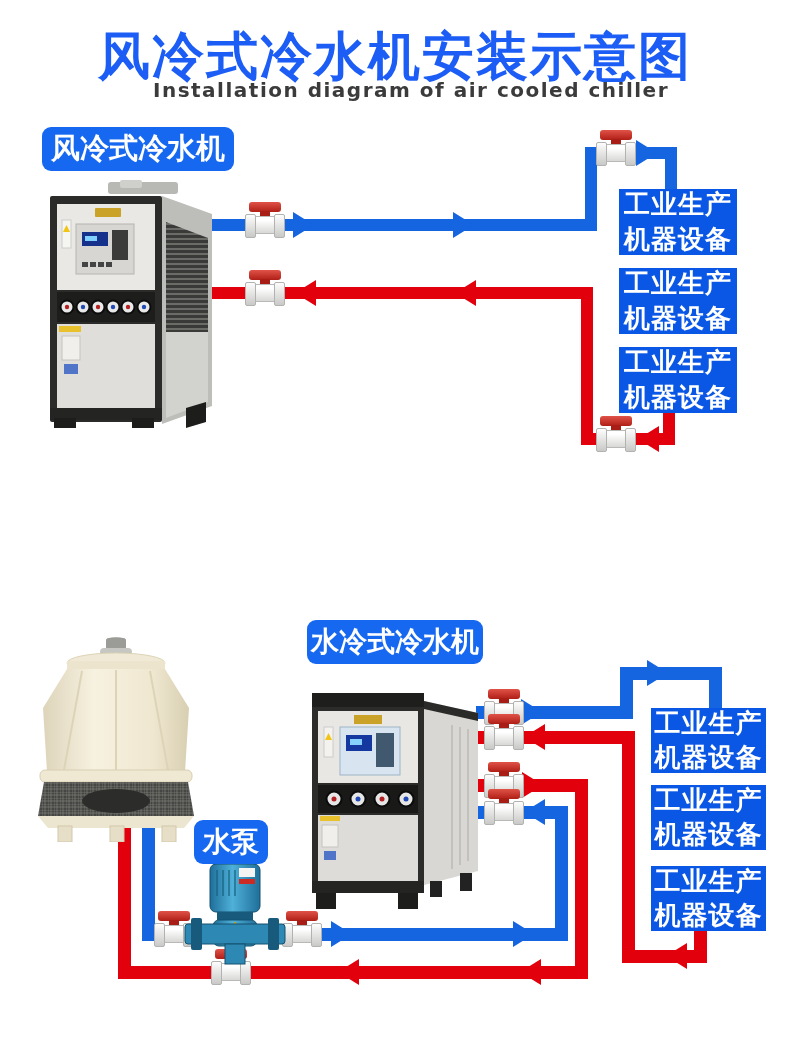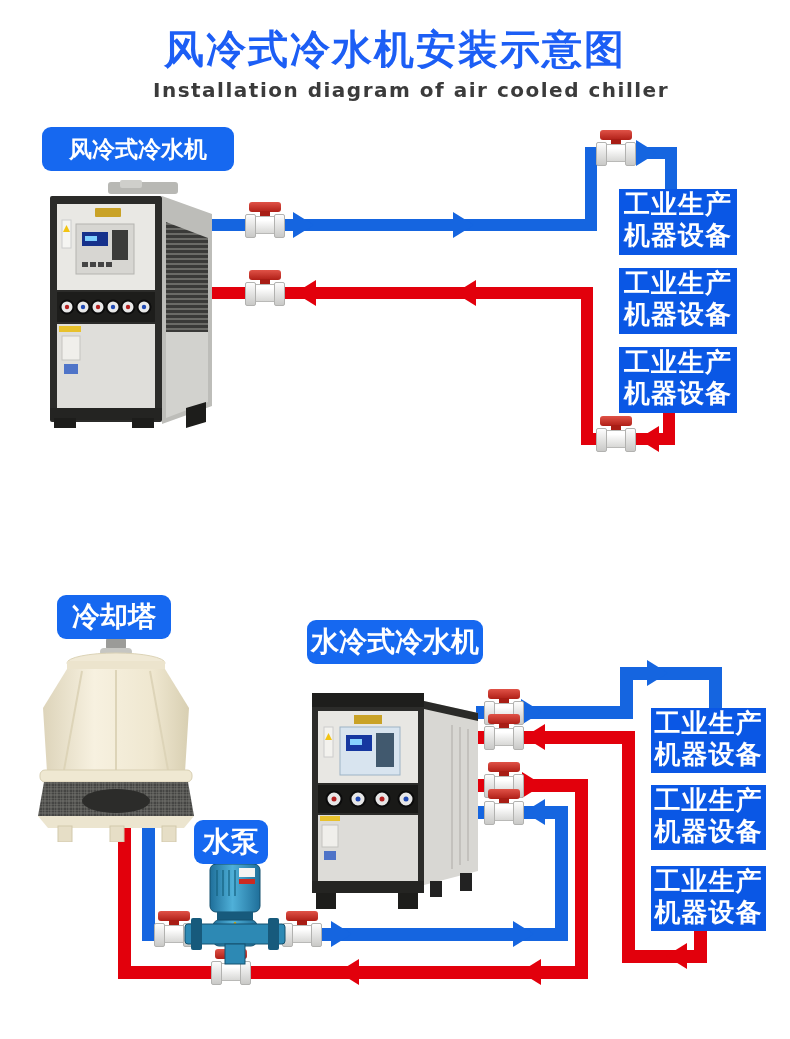--- a/index.html
+++ b/index.html
@@ -1,25 +1,25 @@
 <!DOCTYPE html>
 <html style="--pipe-blue: #1565e0; --pipe-red: #e2000c; --label-bg: #1668f0; --box-bg: #0a57e5; --title-blue: #1c5ef5; --subtitle-gray: #3b3b3b;"><head>
 <meta charset="utf-8">
 <style>
   html,body{margin:0;padding:0;background:#fff;}
   .canvas{position:relative;width:790px;height:1039px;margin:0 auto;background:#fff;overflow:hidden;
           font-family:"DejaVu Sans","Liberation Sans",sans-serif;}
   .h1{position:absolute;left:0;width:790px;text-align:center;color:var(--title-blue);
-      font-size:40px;font-weight:bold;letter-spacing:2px;z-index:6;white-space:nowrap;}
+      font-size:52px;font-weight:bold;letter-spacing:2px;z-index:6;white-space:nowrap;}
   .h2{position:absolute;left:16px;width:790px;text-align:center;color:var(--subtitle-gray);
       font-size:20px;letter-spacing:1.5px;z-index:6;white-space:nowrap;font-weight:bold;}
   .plabel{position:absolute;background:var(--label-bg);color:#fff;border-radius:9px;
       display:flex;align-items:center;justify-content:center;font-weight:bold;z-index:6;white-space:nowrap;}
   .ebox{position:absolute;background:var(--box-bg);color:#fff;z-index:2;display:flex;flex-direction:column;
-      align-items:center;justify-content:flex-start;font-weight:bold;font-size:26px;line-height:31px;letter-spacing:1px;}
+      align-items:center;justify-content:space-between;font-weight:bold;font-size:26px;line-height:31px;letter-spacing:1px;}
   .pipe{position:absolute;z-index:1;}
   .pipe.b{background:var(--pipe-blue);}
   .pipe.r{background:var(--pipe-red);}
   .arr{position:absolute;width:0;height:0;z-index:2;}
   .arr.rt{border-top:13px solid transparent;border-bottom:13px solid transparent;border-left:21px solid var(--pipe-blue);}
   .arr.lt{border-top:13px solid transparent;border-bottom:13px solid transparent;border-right:21px solid var(--pipe-blue);}
   .arr.red.rt{border-left-color:var(--pipe-red);}
   .arr.red.lt{border-right-color:var(--pipe-red);}
   .valve{position:absolute;width:38px;height:32px;z-index:3;}
   .vh{position:absolute;left:3px;top:0;width:32px;height:10px;background:linear-gradient(180deg,#e05247,#b01f17);border-radius:3px;}
@@ -34,21 +34,21 @@
   i{display:block;}
 </style>
 </head>
 <body>
 
 <div class="canvas">
 
   <div class="h1" style="top:22px;">风冷式冷水机安装示意图</div>
   <div class="h2" style="top:78px;">Installation diagram of air cooled chiller</div>
 
-  <div class="plabel" style="left:42px;top:127px;width:192px;height:44px;font-size:23px;">风冷式冷水机</div>
+  <div class="plabel" style="left:42px;top:127px;width:192px;height:44px;font-size:29px;">风冷式冷水机</div>
 
   <div class="pipe b" style="left:212px;top:219px;width:385px;height:12px;"></div>
   <div class="pipe b" style="left:585px;top:147px;width:12px;height:84px;"></div>
   <div class="pipe b" style="left:585px;top:147px;width:92px;height:12px;"></div>
   <div class="pipe b" style="left:665px;top:147px;width:12px;height:44px;"></div>
   <div class="arr rt" style="left:293px;top:212px;"></div>
   <div class="arr rt" style="left:453px;top:212px;"></div>
   <div class="arr rt" style="left:636px;top:140px;"></div>
 
   <div class="pipe r" style="left:212px;top:287px;width:381px;height:12px;"></div>
@@ -139,21 +139,20 @@
       <rect x="11" y="146" width="22" height="6" fill="#e8c12c"></rect>
       <rect x="14" y="156" width="18" height="24" fill="#f0efeb" stroke="#c5c4c0"></rect>
       <rect x="16" y="184" width="14" height="10" fill="#4f74c8"></rect>
       <rect x="2" y="228" width="112" height="12" fill="#242422"></rect>
       <rect x="6" y="238" width="22" height="10" fill="#1d1d1b"></rect>
       <rect x="84" y="238" width="22" height="10" fill="#1d1d1b"></rect>
     </svg>
   </div>
 
 
-  <div class="plabel" style="left:57px;top:595px;width:114px;height:44px;font-size:28px;">冷却塔</div>
   <div class="plabel" style="left:307px;top:620px;width:176px;height:44px;font-size:28px;">水冷式冷水机</div>
   <div class="plabel" style="left:194px;top:820px;width:74px;height:44px;font-size:28px;">水泵</div>
 
   <div class="pipe b" style="left:476px;top:706px;width:157px;height:13px;"></div>
   <div class="pipe b" style="left:620px;top:667px;width:13px;height:52px;"></div>
   <div class="pipe b" style="left:620px;top:667px;width:102px;height:13px;"></div>
   <div class="pipe b" style="left:709px;top:667px;width:13px;height:42px;"></div>
   <div class="arr rt" style="left:521px;top:699px;"></div>
   <div class="arr rt" style="left:647px;top:660px;"></div>
 

